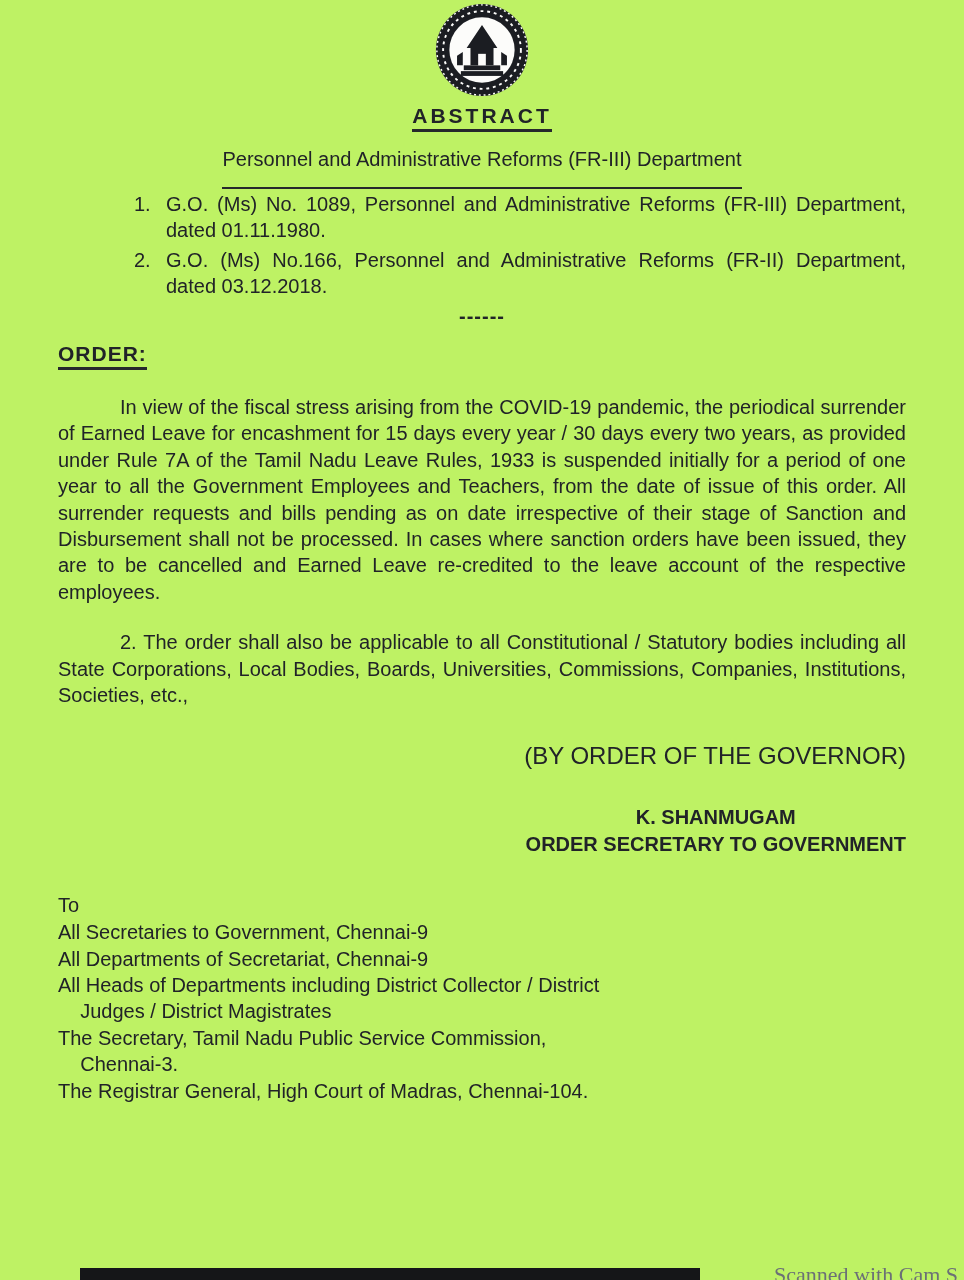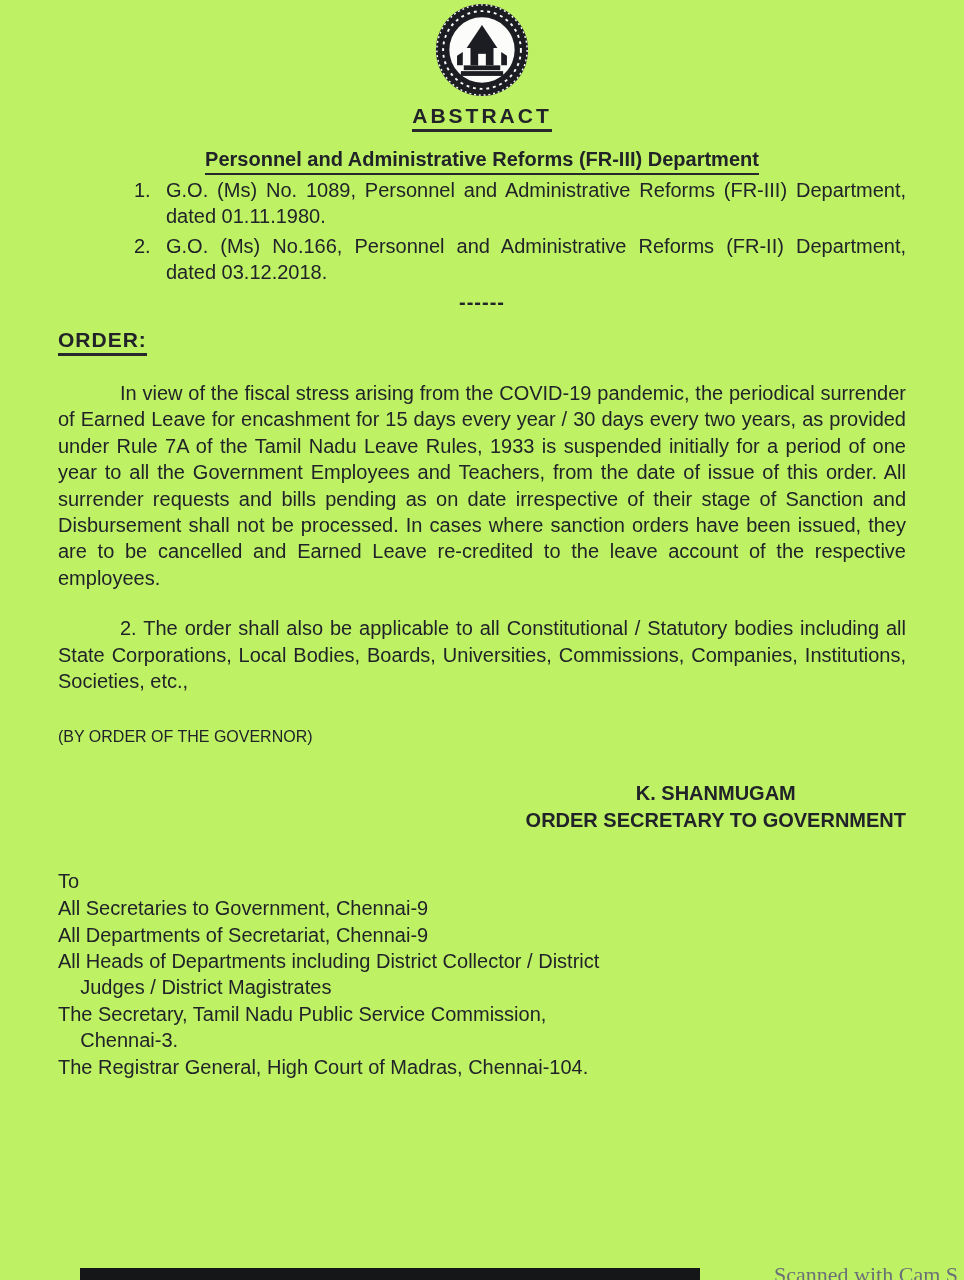--- a/index.html
+++ b/index.html
@@ -33,24 +33,24 @@
     font-size: 20px;
     line-height: 1.32;
     text-align: justify;
     border-bottom: 2px solid #2b2d31;
     padding-bottom: 4px;
   }
 
   .dept-heading-wrap { text-align: center; margin-top: 16px; }
   .dept-heading {
     display: inline-block;
-    font-weight: bold;
+    font-weight: normal;
     font-size: 20px;
     border-bottom: 2px solid #26282c;
-    padding-bottom: 2px;
+    padding-bottom: 16px;
   }
 
   .go-row {
     display: flex;
     justify-content: space-between;
     align-items: flex-start;
     margin-top: 22px;
   }
   .go-number { font-size: 20px; }
   .date-block { width: 348px; font-size: 20px; line-height: 1.45; }
@@ -75,21 +75,21 @@
   }
 
   .body-para {
     margin-top: 24px;
     font-size: 20px;
     line-height: 1.32;
     text-align: justify;
     text-indent: 62px;
   }
 
-  .by-order { text-align: left; font-size: 16px; margin-top: 34px; }
+  .by-order { text-align: right; font-size: 24px; margin-top: 34px; }
 
   .signature { margin-top: 34px; margin-left: auto; width: max-content; text-align: center; font-weight: bold; font-size: 20px; line-height: 1.35; }
 
   .to-label { margin-top: 36px; font-size: 20px; }
   .recipients { margin-top: 2px; font-size: 20px; line-height: 1.32; }
   .recipient { white-space: pre-wrap; }
 
   .scan-bar {
     position: absolute;
     left: 80px;

